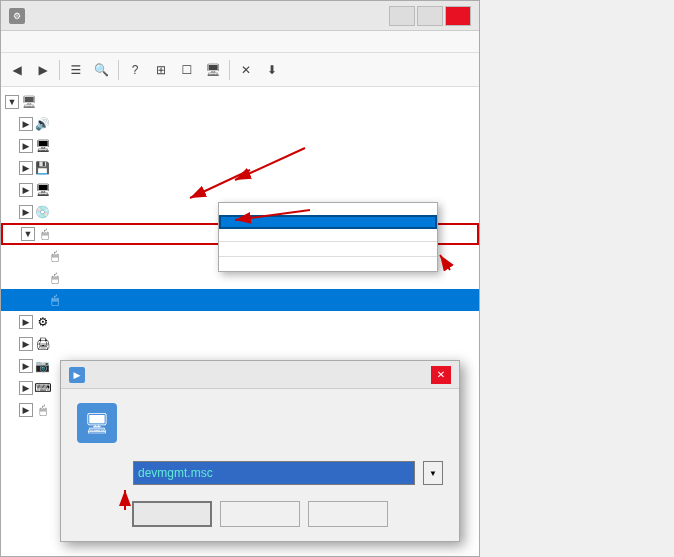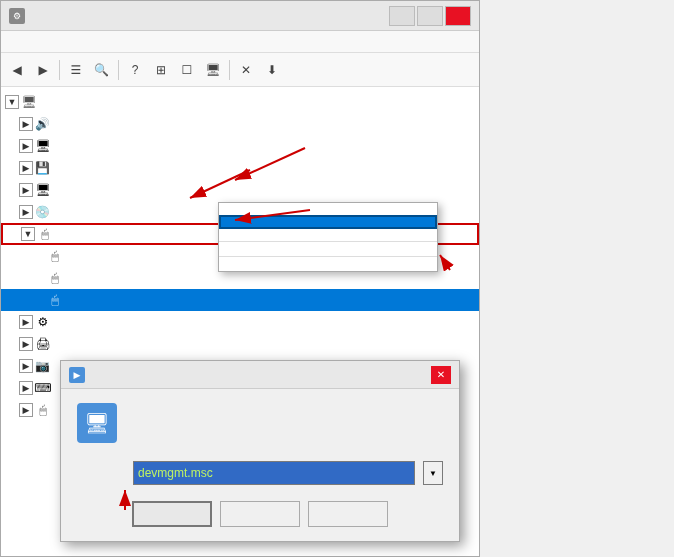--- a/index.html
+++ b/index.html
@@ -223,21 +223,21 @@
       gap: 8px;
     }
     .run-open-label { font-size: 12px; width: 48px; }
     .run-input {
       flex: 1;
       height: 24px;
       border: 1px solid #7a7a7a;
       padding: 0 4px;
       font-size: 12px;
       background: #316ac5;
-      color: #bef264;
+      color: #5eead4;
     }
     .run-dropdown-btn {
       width: 20px; height: 24px;
       border: 1px solid #7a7a7a;
       background: #f0f0f0;
       cursor: pointer;
       display: flex; align-items: center; justify-content: center;
       font-size: 8px;
     }
     .run-buttons {

